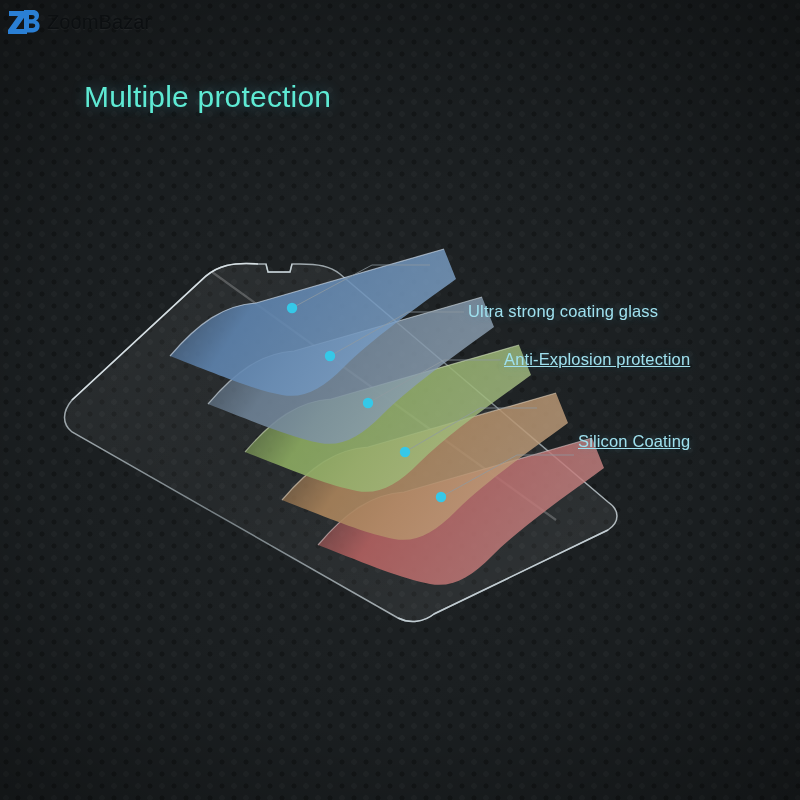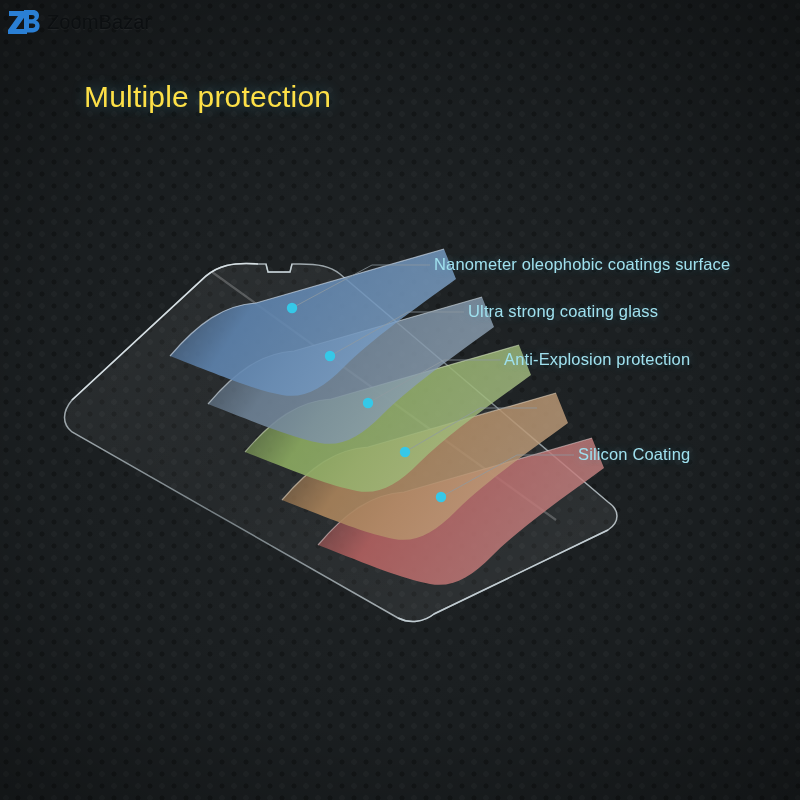--- a/index.html
+++ b/index.html
@@ -54,21 +54,21 @@
     text-shadow: 0 1px 0 rgba(255,255,255,0.045);
     font-family: "Liberation Sans", sans-serif;
   }
 
   
   #page-title {
     position: absolute;
     left: 84px;
     top: 80px;
     font-size: 30px;
-    color: #fde047;
+    color: #5eead4;
     letter-spacing: 0.2px;
     text-shadow: 0 0 14px rgba(90,200,230,0.35);
     z-index: 35;
     white-space: nowrap;
   }
 
   
   #art { position: absolute; inset: 0; z-index: 20; }
 
   
@@ -230,18 +230,17 @@
                C32.2 15.3 33.6 17.2 33.6 19.8 C33.6 23.6 31 26.4 26.8 26.4
                L18 26.4 Z M23 9 L23 13.2 L26.2 13.2 C27.7 13.2 28.6 12.3 28.6 11.1
                C28.6 9.9 27.7 9 26.2 9 Z M23 17.4 L23 21.9 L26.6 21.9
                C28.2 21.9 29.2 21 29.2 19.6 C29.2 18.3 28.2 17.4 26.6 17.4 Z" fill="#2a7fd4"></path>
     </svg>
     <span class="brand-text">ZoomBazar</span>
   </div>
 
   <div id="page-title">Multiple protection</div>
 
-  <div class="layer-label" style="left:434px; top:255px;">Nanometer oleophobic coatings surface</div>
   <div class="layer-label" style="left:468px; top:302px;">Ultra strong coating glass</div>
-  <div class="layer-label" style="left:504px; top:350px;">Anti-Explosion protection</div>
-  <div class="layer-label" style="left:578px; top:445px;">Silicon Coating</div>
+  <div class="layer-label" style="left:504px; top:350px;text-decoration:underline;">Anti-Explosion protection</div>
+  <div class="layer-label" style="left:578px; top:432px;text-decoration:underline;">Silicon Coating</div>
 
 </div>
 
 </body></html>

